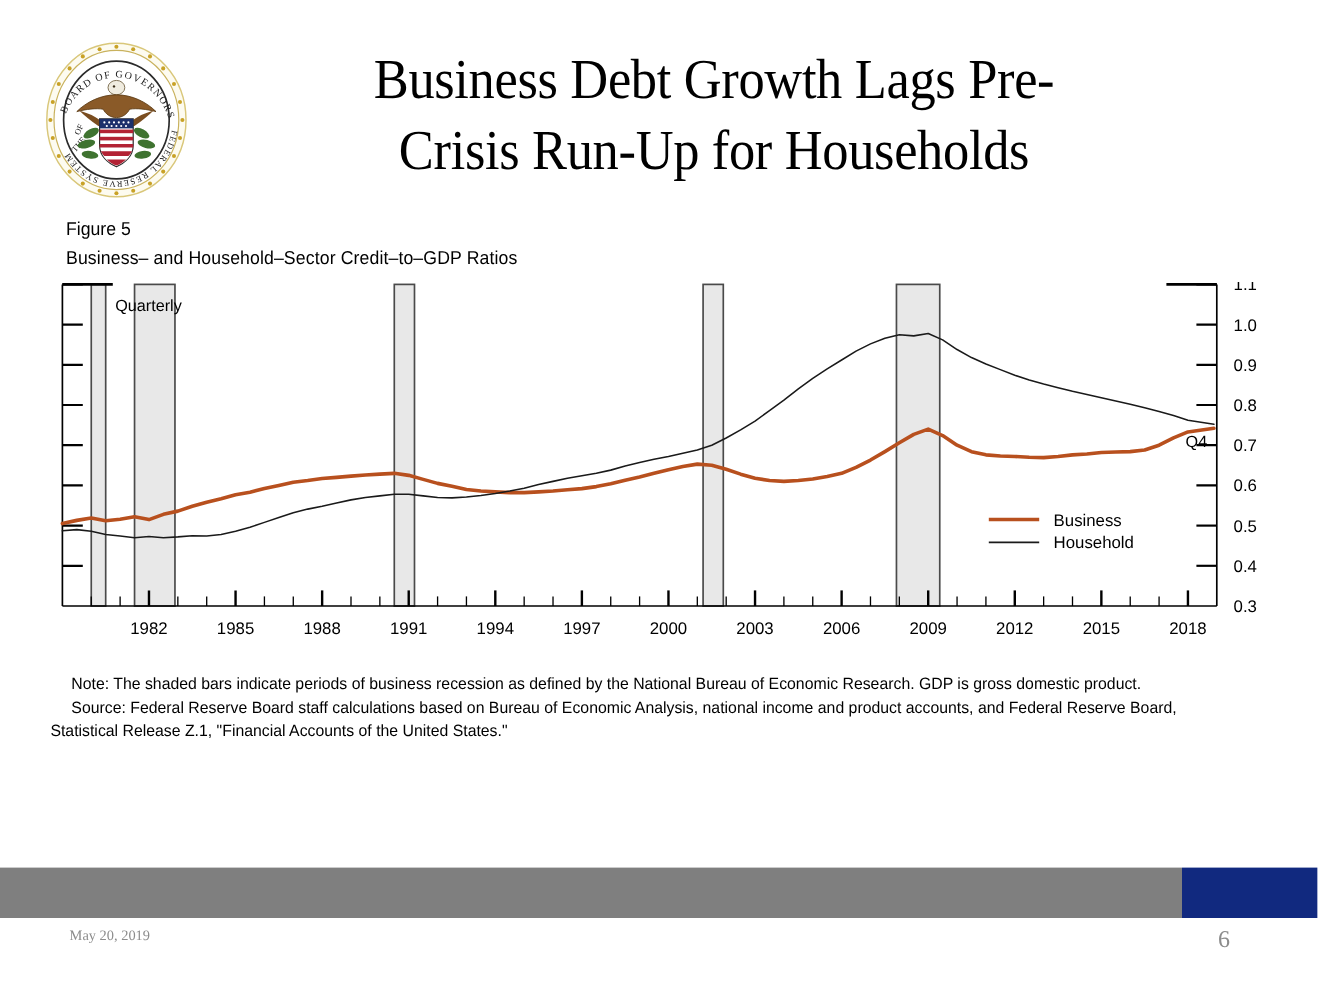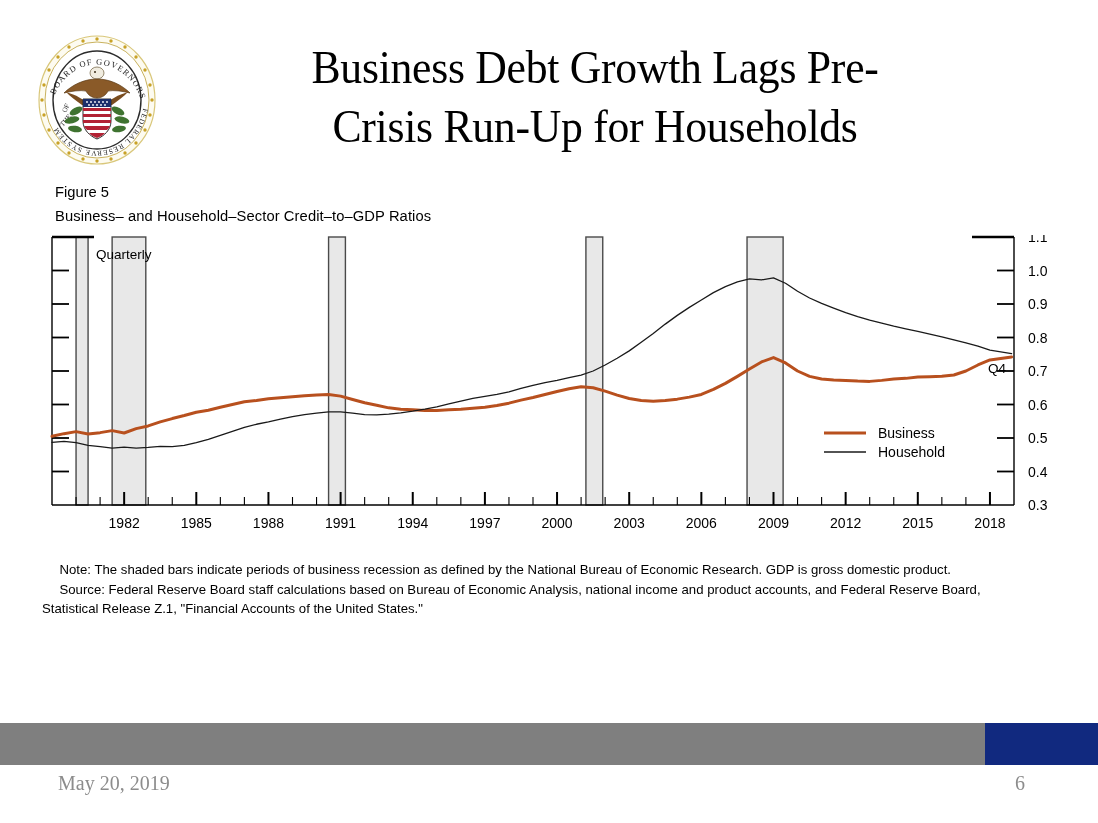--- a/index.html
+++ b/index.html
@@ -99,21 +99,21 @@
   #footer-bar-blue {
     position: absolute;
     left: 985px; top: 723px;
     width: 113px; height: 42px;
     background: #11297f;
   }
   #footer-date {
     position: absolute;
     left: 58px; top: 772px;
     font-family: "Liberation Serif", serif;
-    font-size: 20px;
+    font-size: 12px;
     color: #8c8c8c;
   }
   #footer-page {
     position: absolute;
     left: 1015px; top: 772px;
     font-family: "Liberation Serif", serif;
     font-size: 20px;
     color: #8c8c8c;
   }
 

